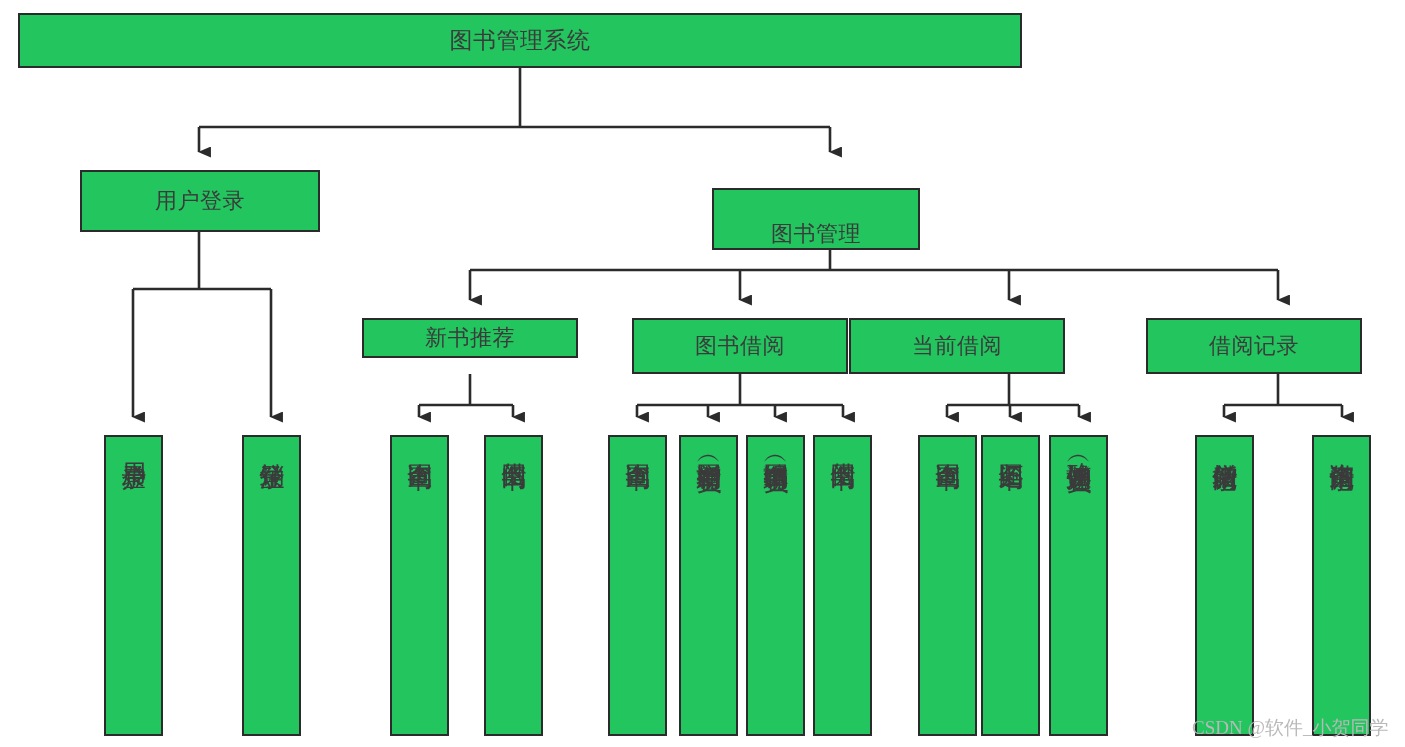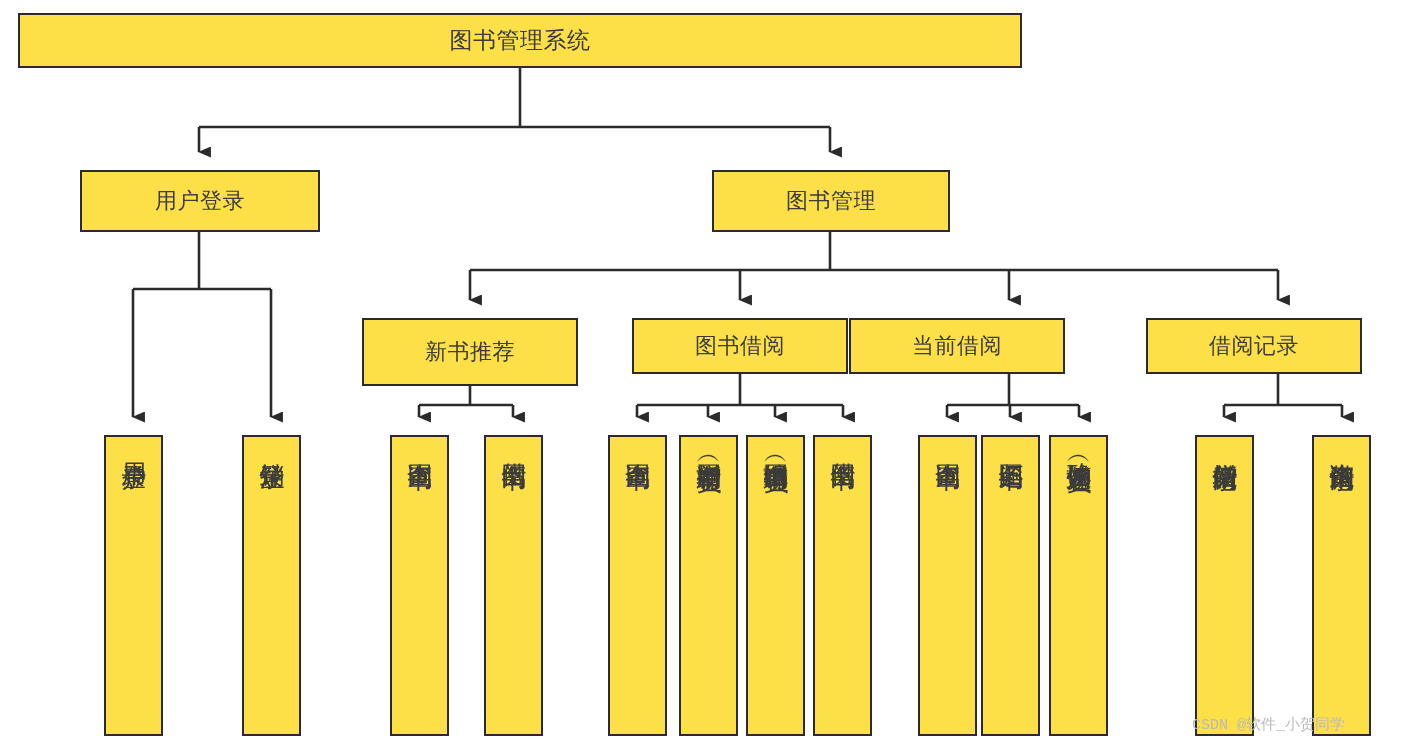--- a/index.html
+++ b/index.html
@@ -22,21 +22,21 @@
     position: absolute;
     left: 0;
     top: 0;
     width: 1405px;
     height: 747px;
     pointer-events: none;
   }
   .node {
     position: absolute;
     box-sizing: border-box;
-    background: #fde047;
+    background: #22c55e;
     border: 2px solid #2b2b2b;
     display: flex;
     align-items: center;
     justify-content: center;
     color: #3b3b3b;
     z-index: 2;
   }
   .node .label {
     display: block;
     text-align: center;
@@ -62,25 +62,25 @@
     font-size: 25px;
     line-height: 1.12;
     letter-spacing: 1px;
     white-space: nowrap;
   }
   .node.vert.tall .label {
     font-size: 25px;
   }
   .watermark {
     position: absolute;
-    font-size: 15px;
+    font-size: 19px;
     color: #b9b9b9;
     white-space: nowrap;
     z-index: 5;
-    font-family: Liberation Mono, monospace;
+    font-family: Liberation Serif, serif;
   }
 </style>
 </head>
 <body>
 
 <div id="canvas">
 
   <svg id="edges" viewBox="0 0 1405 747" xmlns="http://www.w3.org/2000/svg">
     <defs>
       <marker id="arrow" viewBox="0 0 12 14" refX="6" refY="13" markerWidth="11" markerHeight="13" orient="auto-start-reverse" markerUnits="userSpaceOnUse">
@@ -132,25 +132,25 @@
   </svg>
 
   <div class="node horiz root" style="left:18px; top:13px; width:1004px; height:55px;">
     <span class="label">图书管理系统</span>
   </div>
 
   <div class="node horiz" style="left:80px; top:170px; width:240px; height:62px;">
     <span class="label">用户登录</span>
   </div>
 
-  <div class="node horiz" style="left:712px; top:170px; width:238px; height:62px;">
+  <div class="node horiz" style="left:712px; top:188px; width:208px; height:62px;align-items:flex-end;">
     <span class="label">图书管理</span>
   </div>
 
-  <div class="node horiz" style="left:362px; top:318px; width:216px; height:68px;">
+  <div class="node horiz" style="left:362px; top:318px; width:216px; height:40px;">
     <span class="label">新书推荐</span>
   </div>
 
   <div class="node horiz" style="left:632px; top:318px; width:216px; height:56px;">
     <span class="label">图书借阅</span>
   </div>
 
   <div class="node horiz" style="left:849px; top:318px; width:216px; height:56px;">
     <span class="label">当前借阅</span>
   </div>

